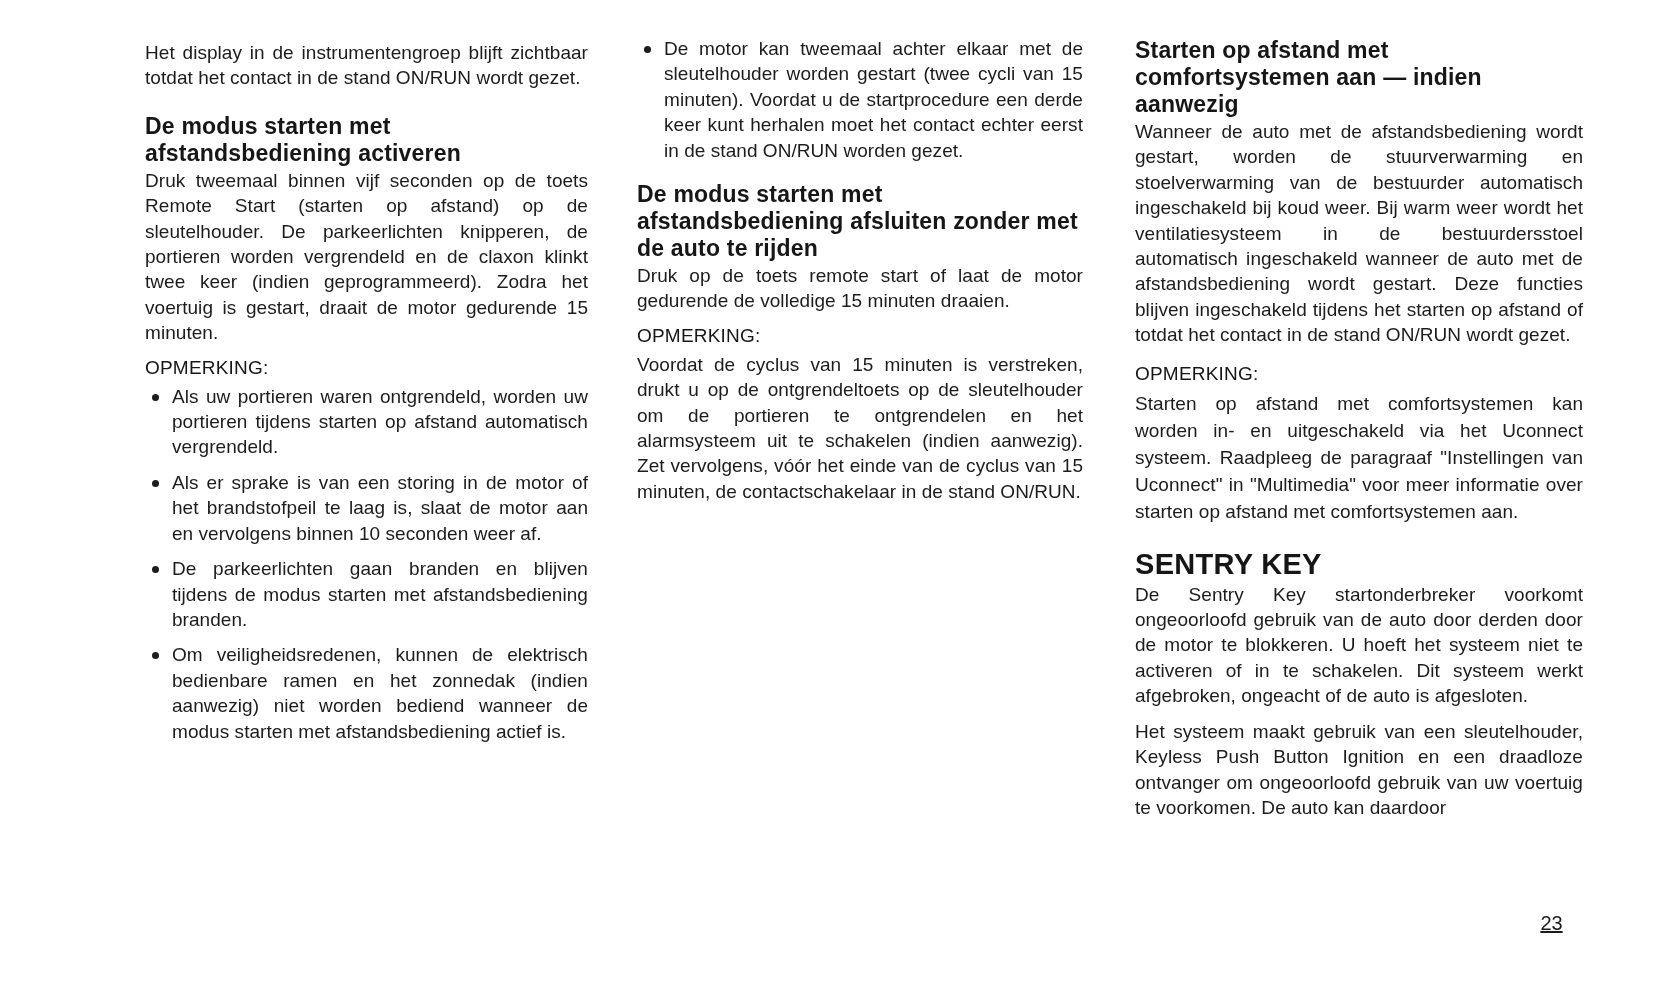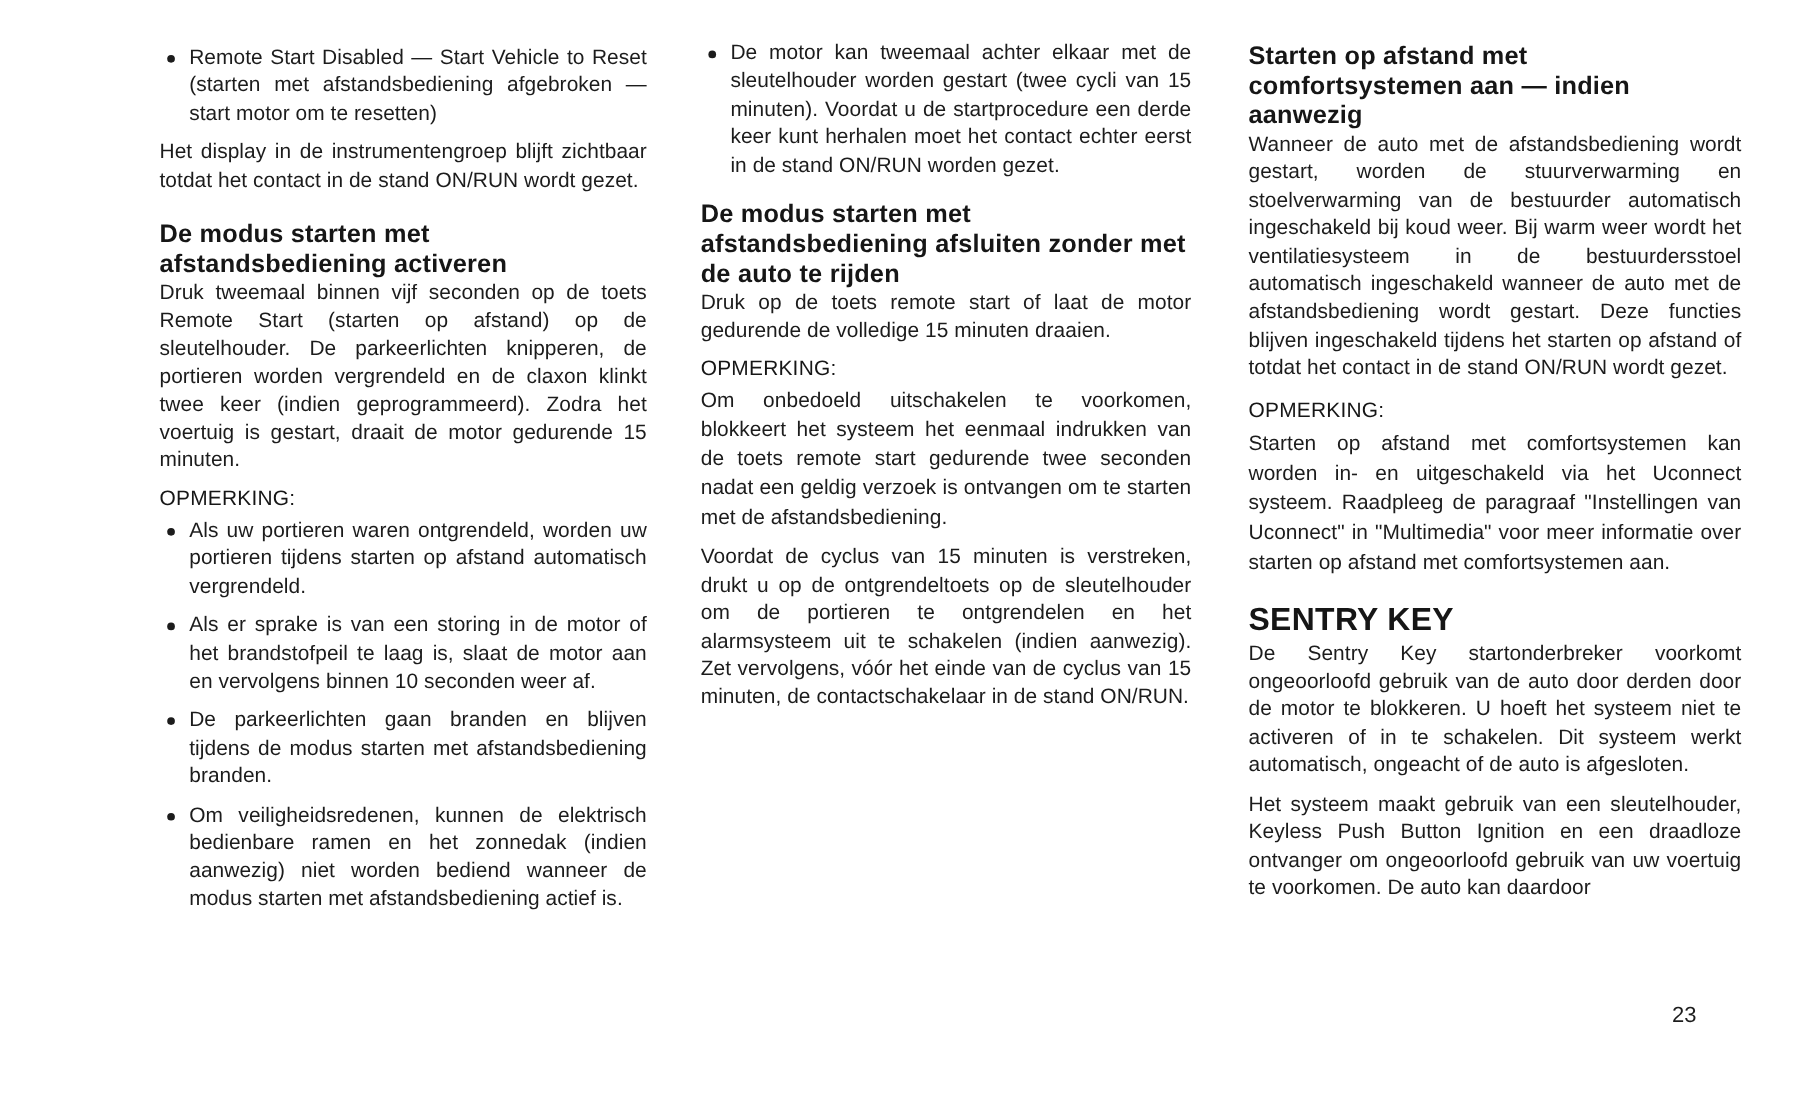--- a/index.html
+++ b/index.html
@@ -30,34 +30,28 @@
   h3.note {
     font-size: 19px; line-height: 24px; font-weight: normal; margin: 0 0 4px 0;
     color: #161616; letter-spacing: 0.2px;
   }
   h1.section {
     font-size: 29px; line-height: 34px; font-weight: bold; margin: 26px 0 1px 0;
     color: #161616; letter-spacing: 0.3px;
   }
   .page-number {
     position: absolute; left: 1520px; width: 63px; top: 912px;
-    text-align: left; font-size: 20px; color: #1c1c1c;
+    text-align: center; font-size: 20px; color: #1c1c1c; text-decoration: underline;
   }
   #col1 h2.sub:first-of-type { margin-top: 22px; }
 </style>
 </head>
 <body>
 
 <div class="col" id="col1">
-  <ul class="bullets">
-    <li class="item">
-      <span class="dot"></span>
-      <span>Remote Start Disabled — Start Vehicle to Reset (starten met afstandsbediening afgebroken — start motor om te resetten)</span>
-    </li>
-  </ul>
   <p class="body">Het display in de instrumentengroep blijft zichtbaar totdat het contact in de stand ON/RUN wordt gezet.</p>
 
   <h2 class="sub">De modus starten met afstandsbediening activeren</h2>
   <p class="body">Druk tweemaal binnen vijf seconden op de toets Remote Start (starten op afstand) op de sleutelhouder. De parkeerlichten knipperen, de portieren worden vergrendeld en de claxon klinkt twee keer (indien geprogrammeerd). Zodra het voertuig is gestart, draait de motor gedurende 15 minuten.</p>
   <h3 class="note">OPMERKING:</h3>
   <ul class="bullets">
     <li class="item">
       <span class="dot"></span>
       <span>Als uw portieren waren ontgrendeld, worden uw portieren tijdens starten op afstand automatisch vergrendeld.</span>
     </li>
@@ -80,29 +74,28 @@
   <ul class="bullets">
     <li class="item">
       <span class="dot"></span>
       <span>De motor kan tweemaal achter elkaar met de sleutelhouder worden gestart (twee cycli van 15 minuten). Voordat u de startprocedure een derde keer kunt herhalen moet het contact echter eerst in de stand ON/RUN worden gezet.</span>
     </li>
   </ul>
 
   <h2 class="sub" style="margin-top:18px">De modus starten met afstandsbediening afsluiten zonder met de auto te rijden</h2>
   <p class="body">Druk op de toets remote start of laat de motor gedurende de volledige 15 minuten draaien.</p>
   <h3 class="note">OPMERKING:</h3>
-  <p class="body" style="line-height:26.5px">Om onbedoeld uitschakelen te voorkomen, blokkeert het systeem het eenmaal indrukken van de toets remote start gedurende twee seconden nadat een geldig verzoek is ontvangen om te starten met de afstandsbediening.</p>
 
   <p class="body">Voordat de cyclus van 15 minuten is verstreken, drukt u op de ontgrendeltoets op de sleutelhouder om de portieren te ontgrendelen en het alarmsysteem uit te schakelen (indien aanwezig). Zet vervolgens, vóór het einde van de cyclus van 15 minuten, de contactschakelaar in de stand ON/RUN.</p>
 </div>
 
 <div class="col" id="col3">
   <h2 class="sub" style="margin-top:0">Starten op afstand met comfortsystemen aan — indien aanwezig</h2>
   <p class="body">Wanneer de auto met de afstandsbediening wordt gestart, worden de stuurverwarming en stoelverwarming van de bestuurder automatisch ingeschakeld bij koud weer. Bij warm weer wordt het ventilatiesysteem in de bestuurdersstoel automatisch ingeschakeld wanneer de auto met de afstandsbediening wordt gestart. Deze functies blijven ingeschakeld tijdens het starten op afstand of totdat het contact in de stand ON/RUN wordt gezet.</p>
   <h3 class="note" style="margin-top:14px">OPMERKING:</h3>
   <p class="body" style="line-height:27px">Starten op afstand met comfortsystemen kan worden in- en uitgeschakeld via het Uconnect systeem. Raadpleeg de paragraaf "Instellingen van Uconnect" in "Multimedia" voor meer informatie over starten op afstand met comfortsystemen aan.</p>
 
   <h1 class="section" style="margin-top:22px">SENTRY KEY</h1>
-  <p class="body">De Sentry Key startonderbreker voorkomt ongeoorloofd gebruik van de auto door derden door de motor te blokkeren. U hoeft het systeem niet te activeren of in te schakelen. Dit systeem werkt automatisch, ongeacht of de auto is afgesloten.</p>
+  <p class="body">De Sentry Key startonderbreker voorkomt ongeoorloofd gebruik van de auto door derden door de motor te blokkeren. U hoeft het systeem niet te activeren of in te schakelen. Dit systeem werkt afgebroken, ongeacht of de auto is afgesloten.</p>
   <p class="body">Het systeem maakt gebruik van een sleutelhouder, Keyless Push Button Ignition en een draadloze ontvanger om ongeoorloofd gebruik van uw voertuig te voorkomen. De auto kan daardoor</p>
 </div>
 
 <div class="page-number">23</div>
 
 </body></html>

